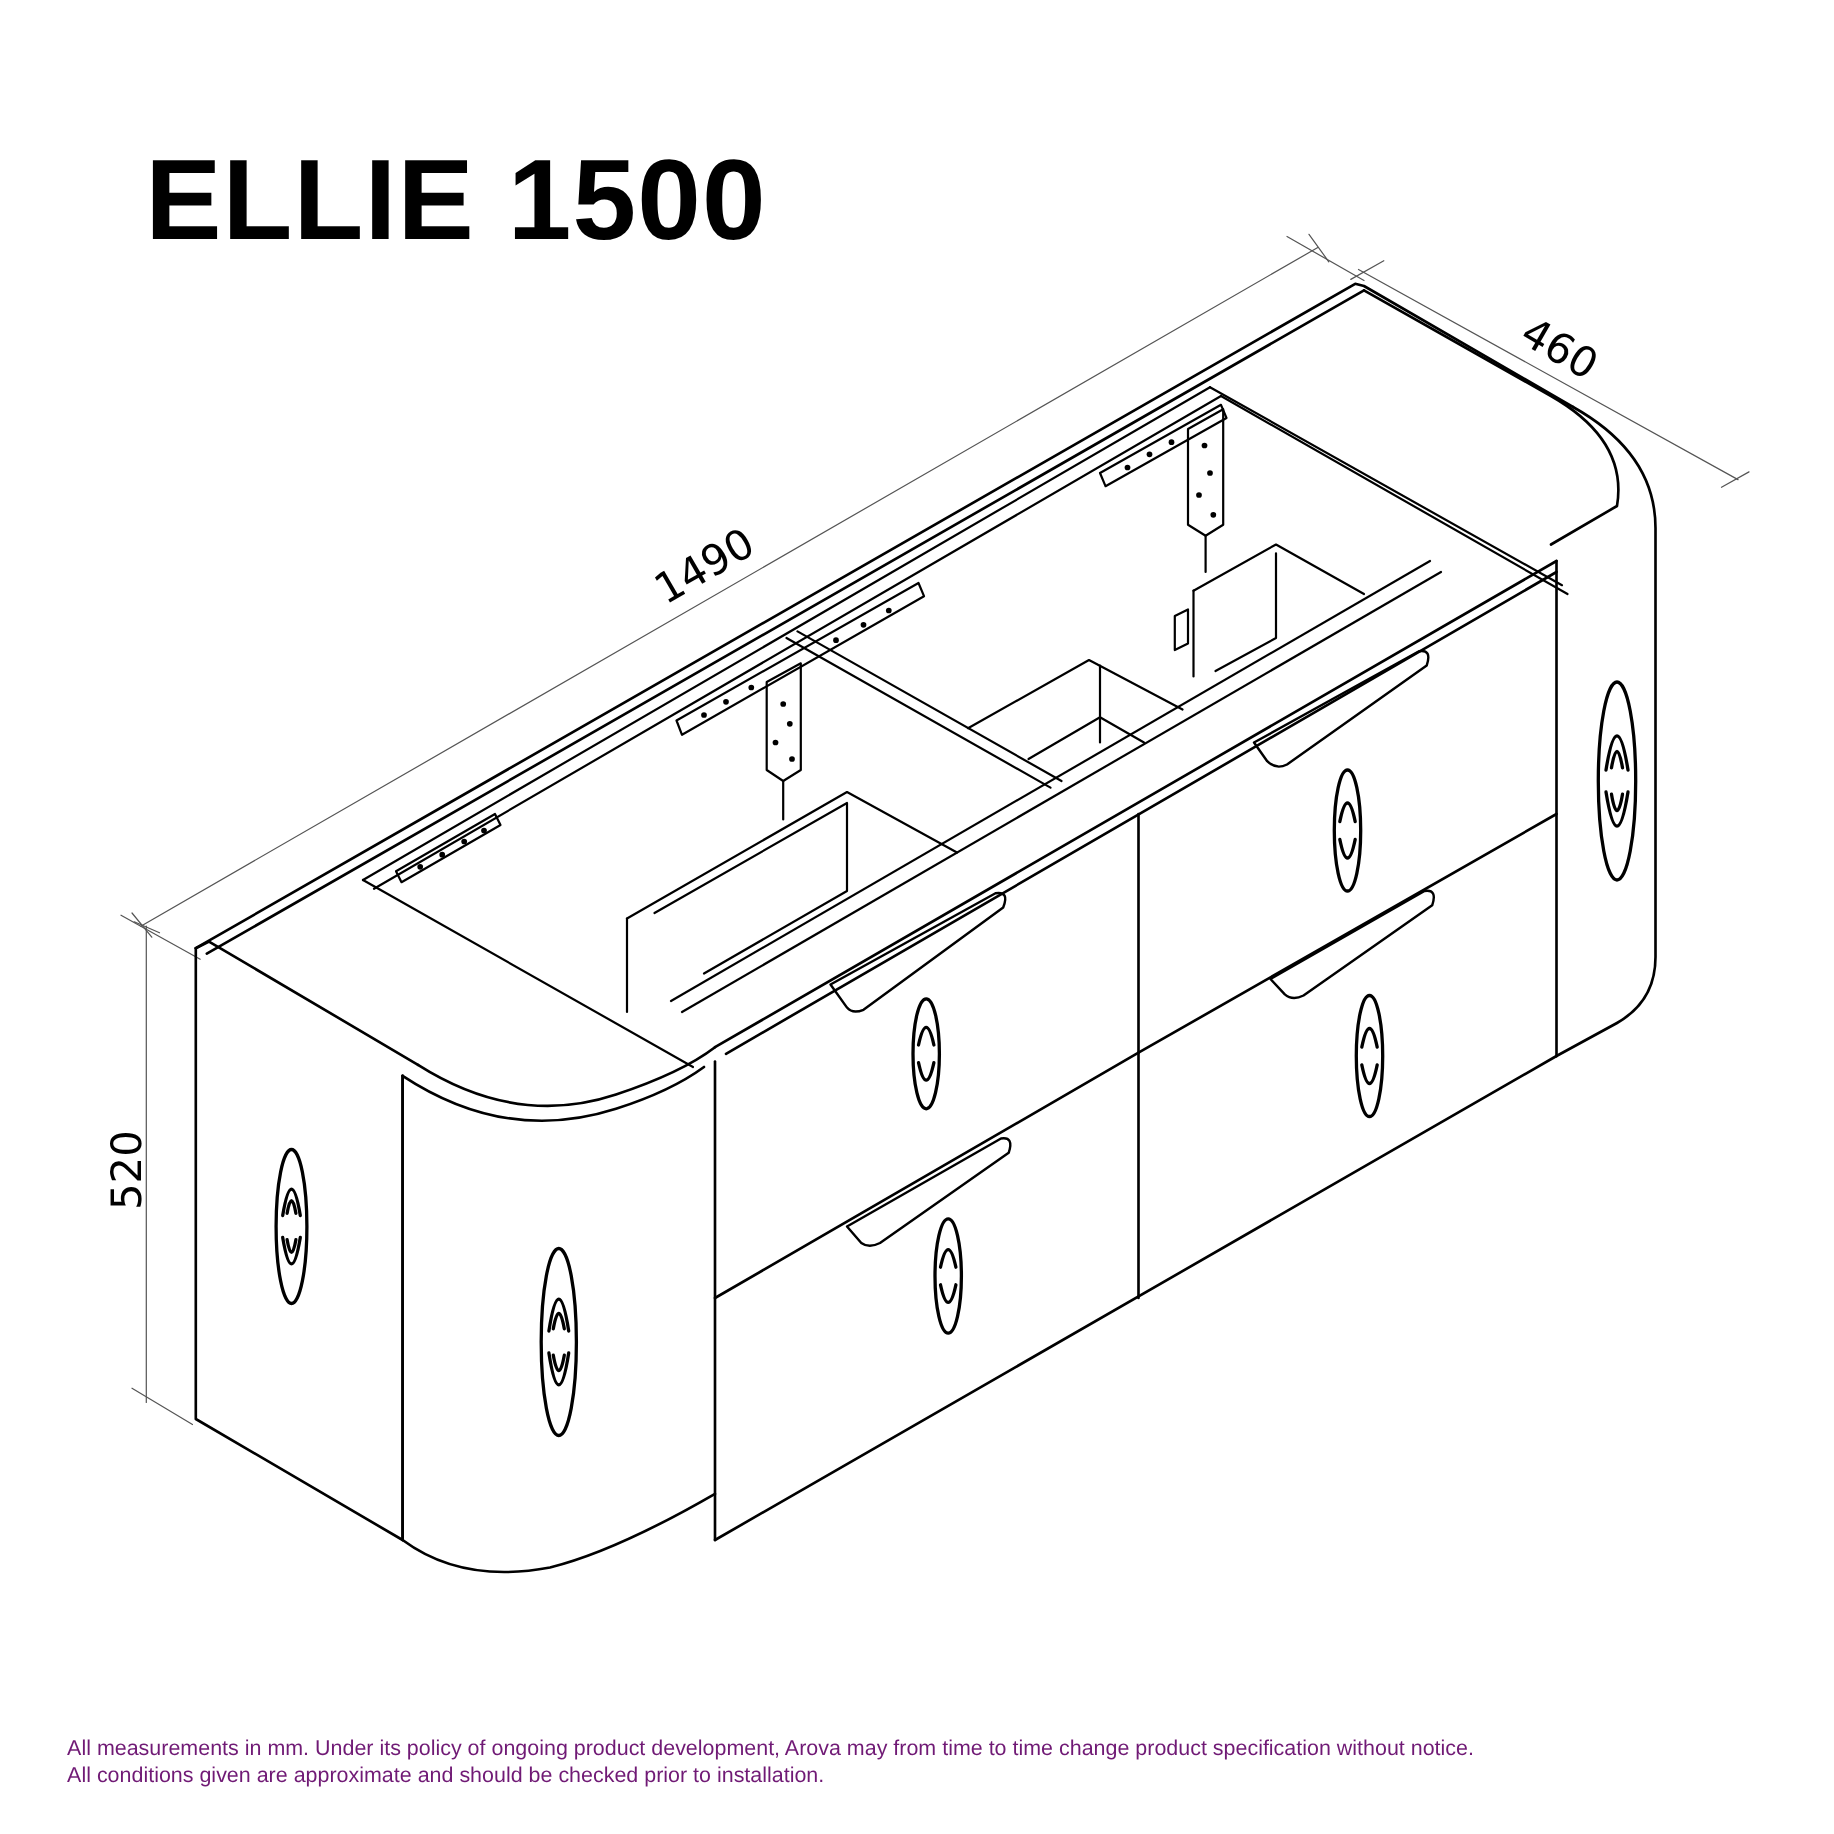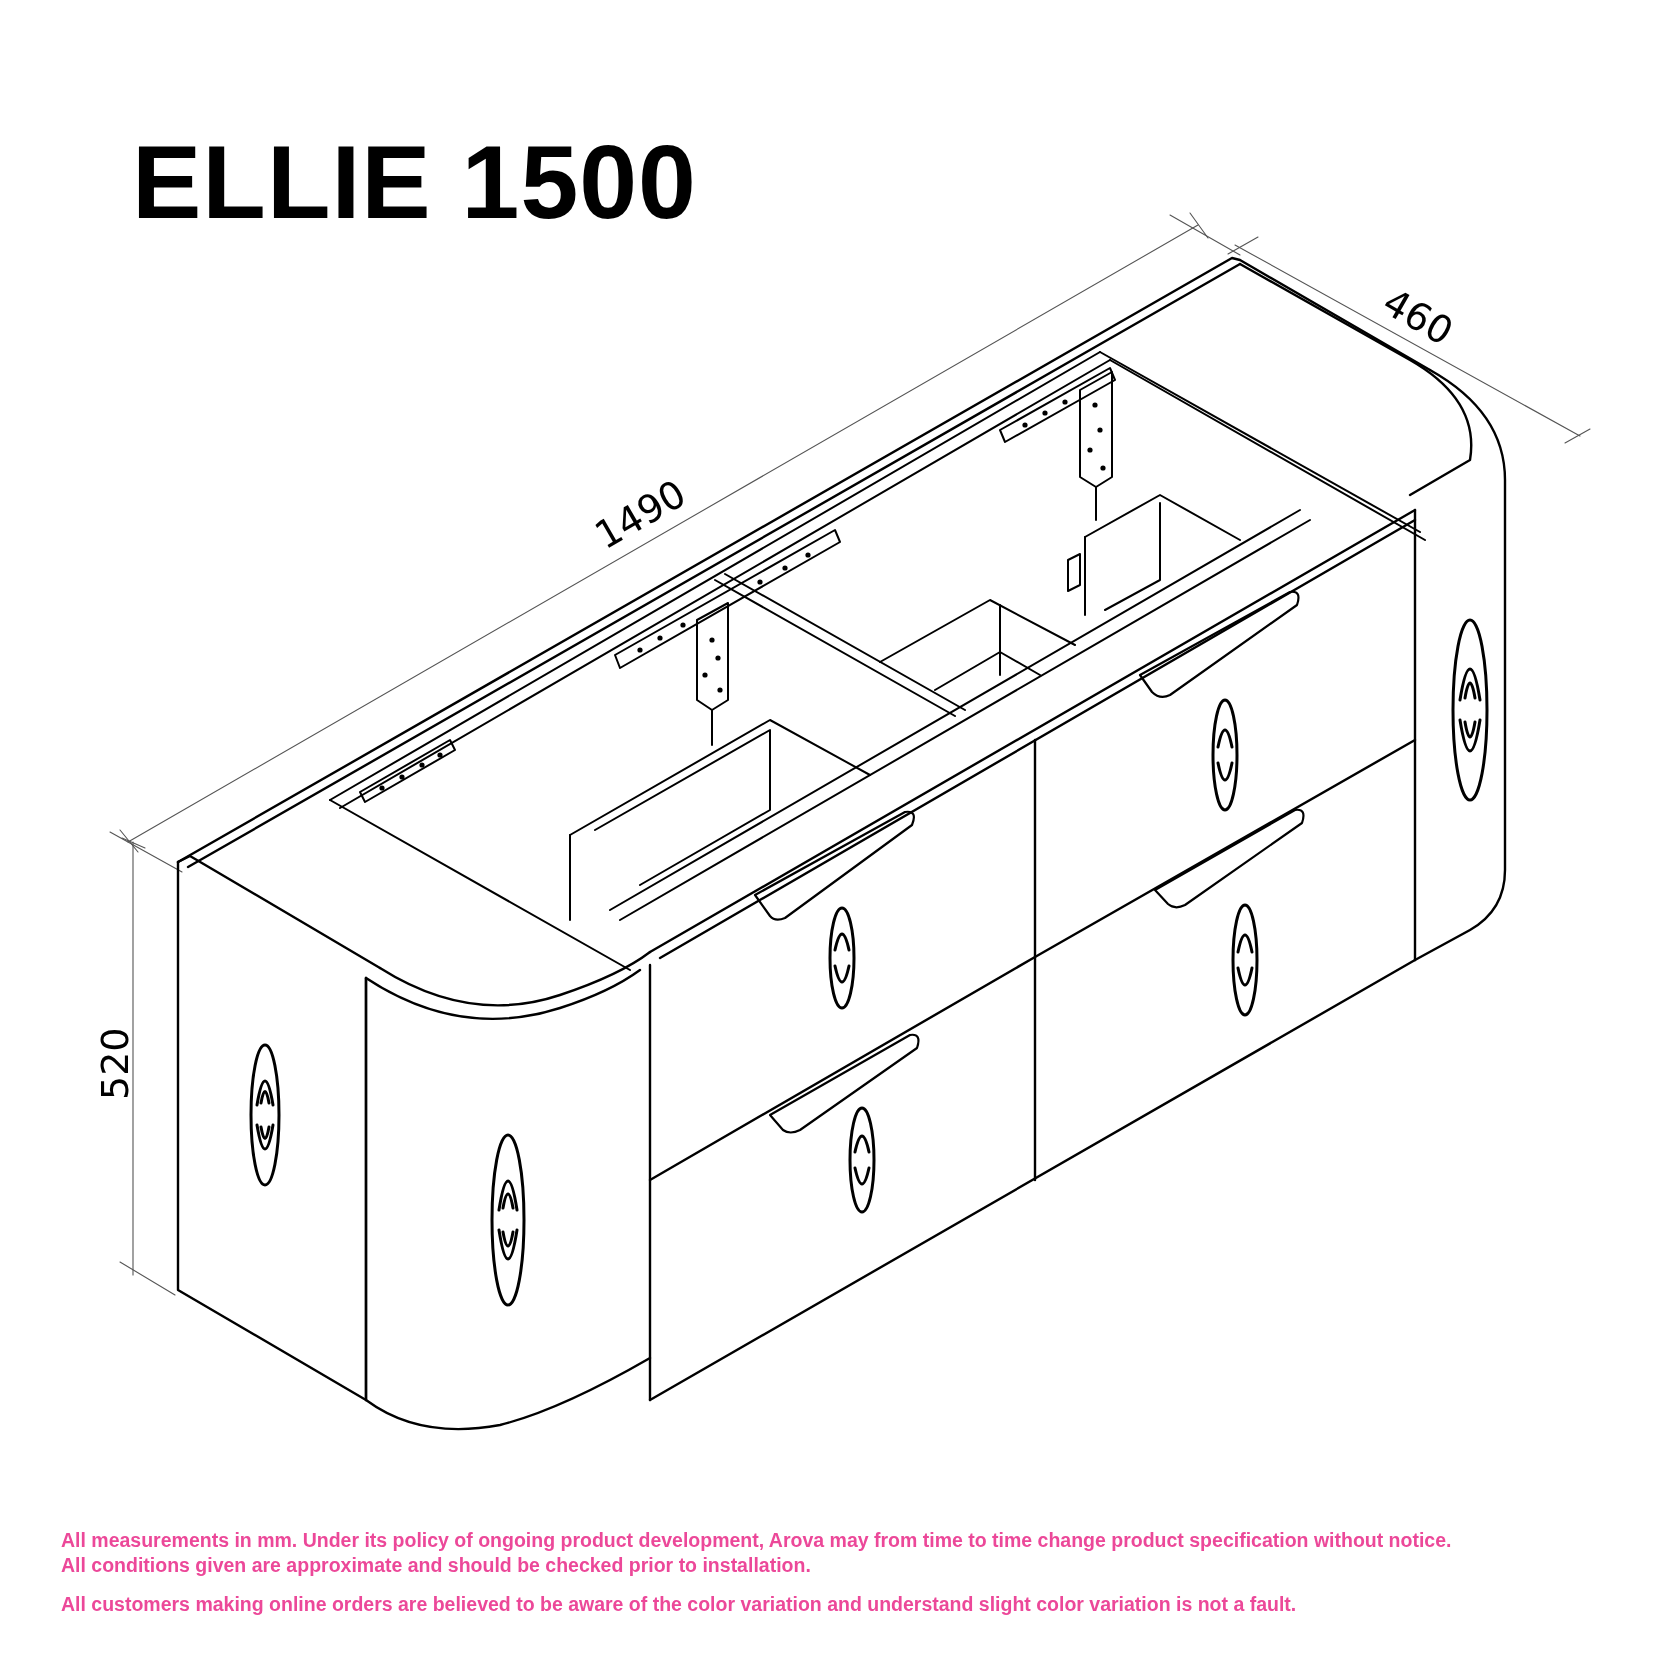--- a/index.html
+++ b/index.html
@@ -1,20 +1,20 @@
 <!DOCTYPE html>
 <html><head>
   <meta charset="utf-8">
   <style>
     html, body { margin: 0; padding: 0; background: #ffffff; }
     body { width: 1667px; height: 1667px; position: relative; overflow: hidden; font-family: "Liberation Sans", sans-serif; color: #000; }
     .page { position: absolute; left: 0; top: 0; width: 1444px; height: 1667px; margin-top: 40px; }
     .title { position: absolute; left: 132px; top: 90px; font-family: "Liberation Sans", sans-serif; font-weight: 700; font-size: 104px; letter-spacing: 1px; line-height: 1; margin: 0; }
     .drawing { position: absolute; left: 0; top: 0; width: 1667px; height: 1667px; }
-    .footer { position: absolute; left: 61px; top: 1488px; width: 1580px; font-size: 19.5px; line-height: 25px; color: #ec4899; font-weight: bold; }
+    .footer { position: absolute; left: 61px; top: 1537px; width: 1580px; font-size: 19.5px; line-height: 25px; color: #701a75; }
     .footer p { margin: 0; }
     .footer .gap { height: 14px; }
     .dim-label { font-family: "DejaVu Sans", sans-serif; font-size: 38px; fill: #000; }
   </style>
 </head>
 <body>
 
 <div class="page">
 
   <h1 class="title">ELLIE 1500</h1>
@@ -186,16 +186,15 @@
         <path d="M-10 10 Q0 72 10 10"></path>
           <path d="M-5 12 Q0 42 5 12"></path>
       </g>
     </g>
   </svg>
 
   <div class="footer">
     <p>All measurements in mm. Under its policy of ongoing product development, Arova may from time to time change product specification without notice.</p>
     <p>All conditions given are approximate and should be checked prior to installation.</p>
     <div class="gap"></div>
-    <p>All customers making online orders are believed to be aware of the color variation and understand slight color variation is not a fault.</p>
   </div>
 
 </div>
 
 </body></html>

